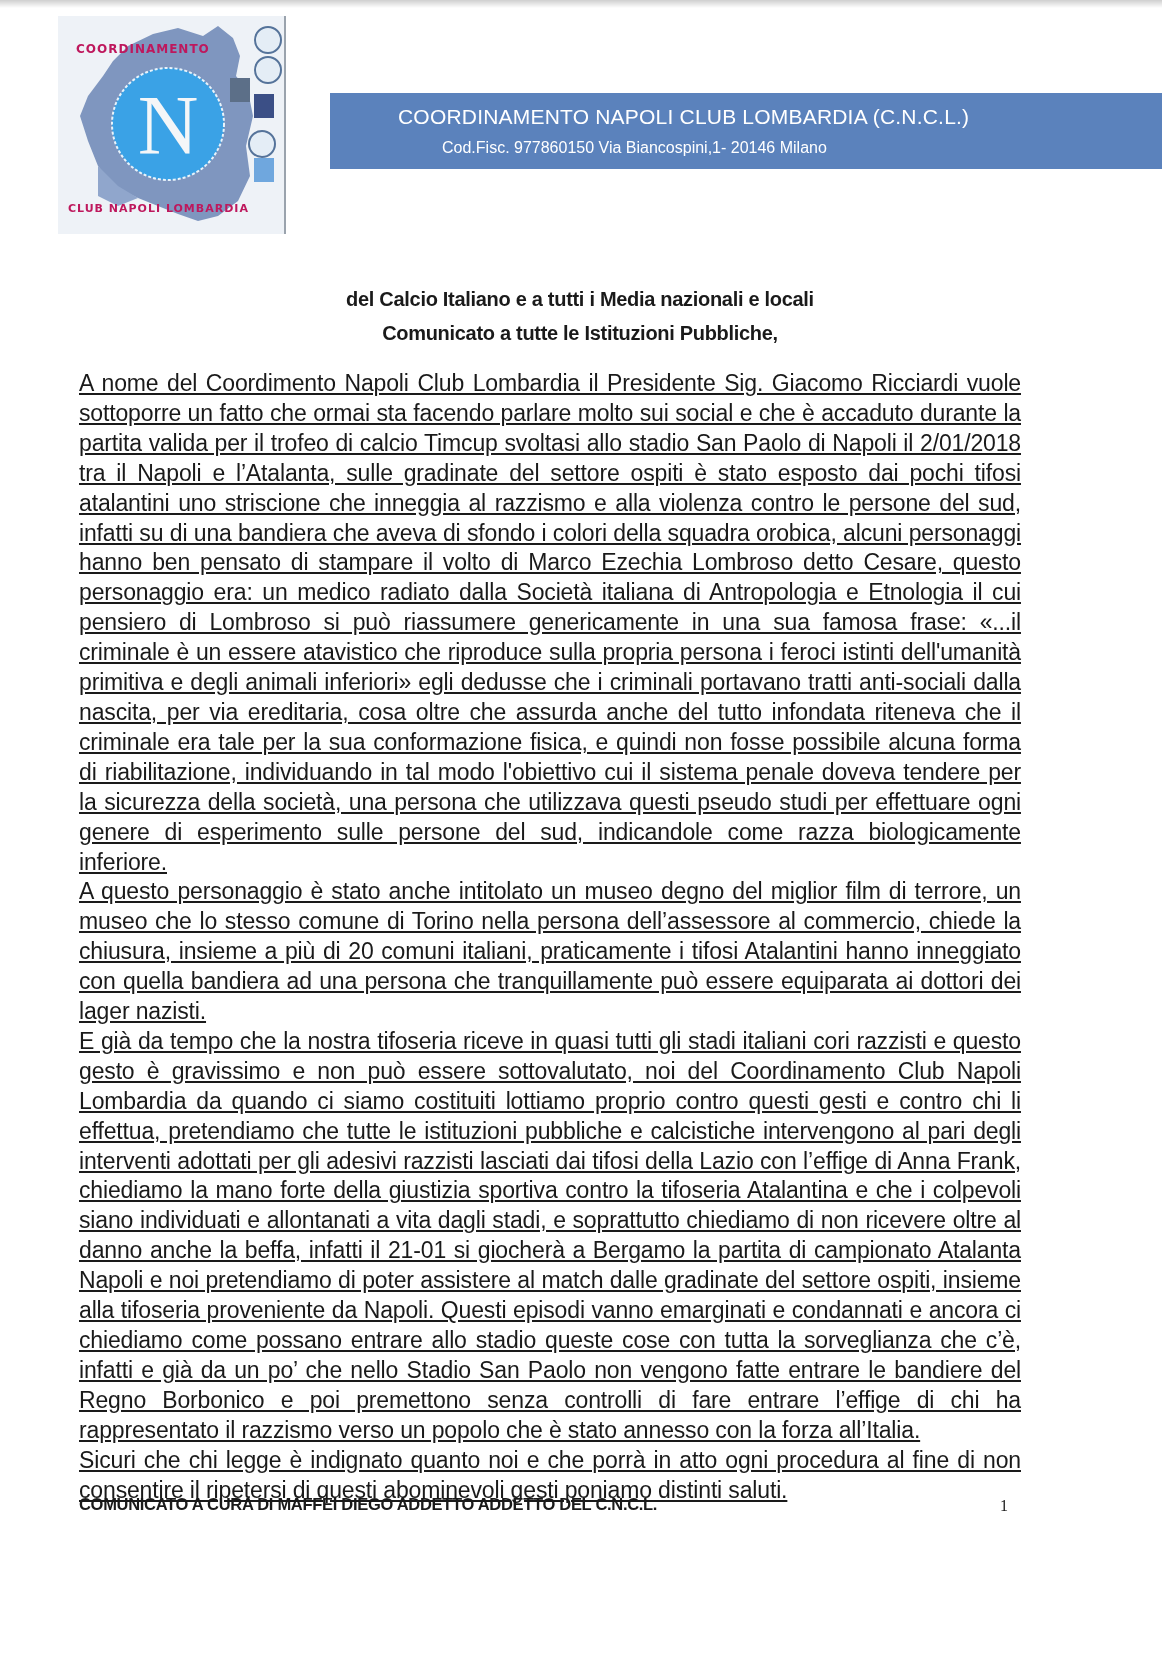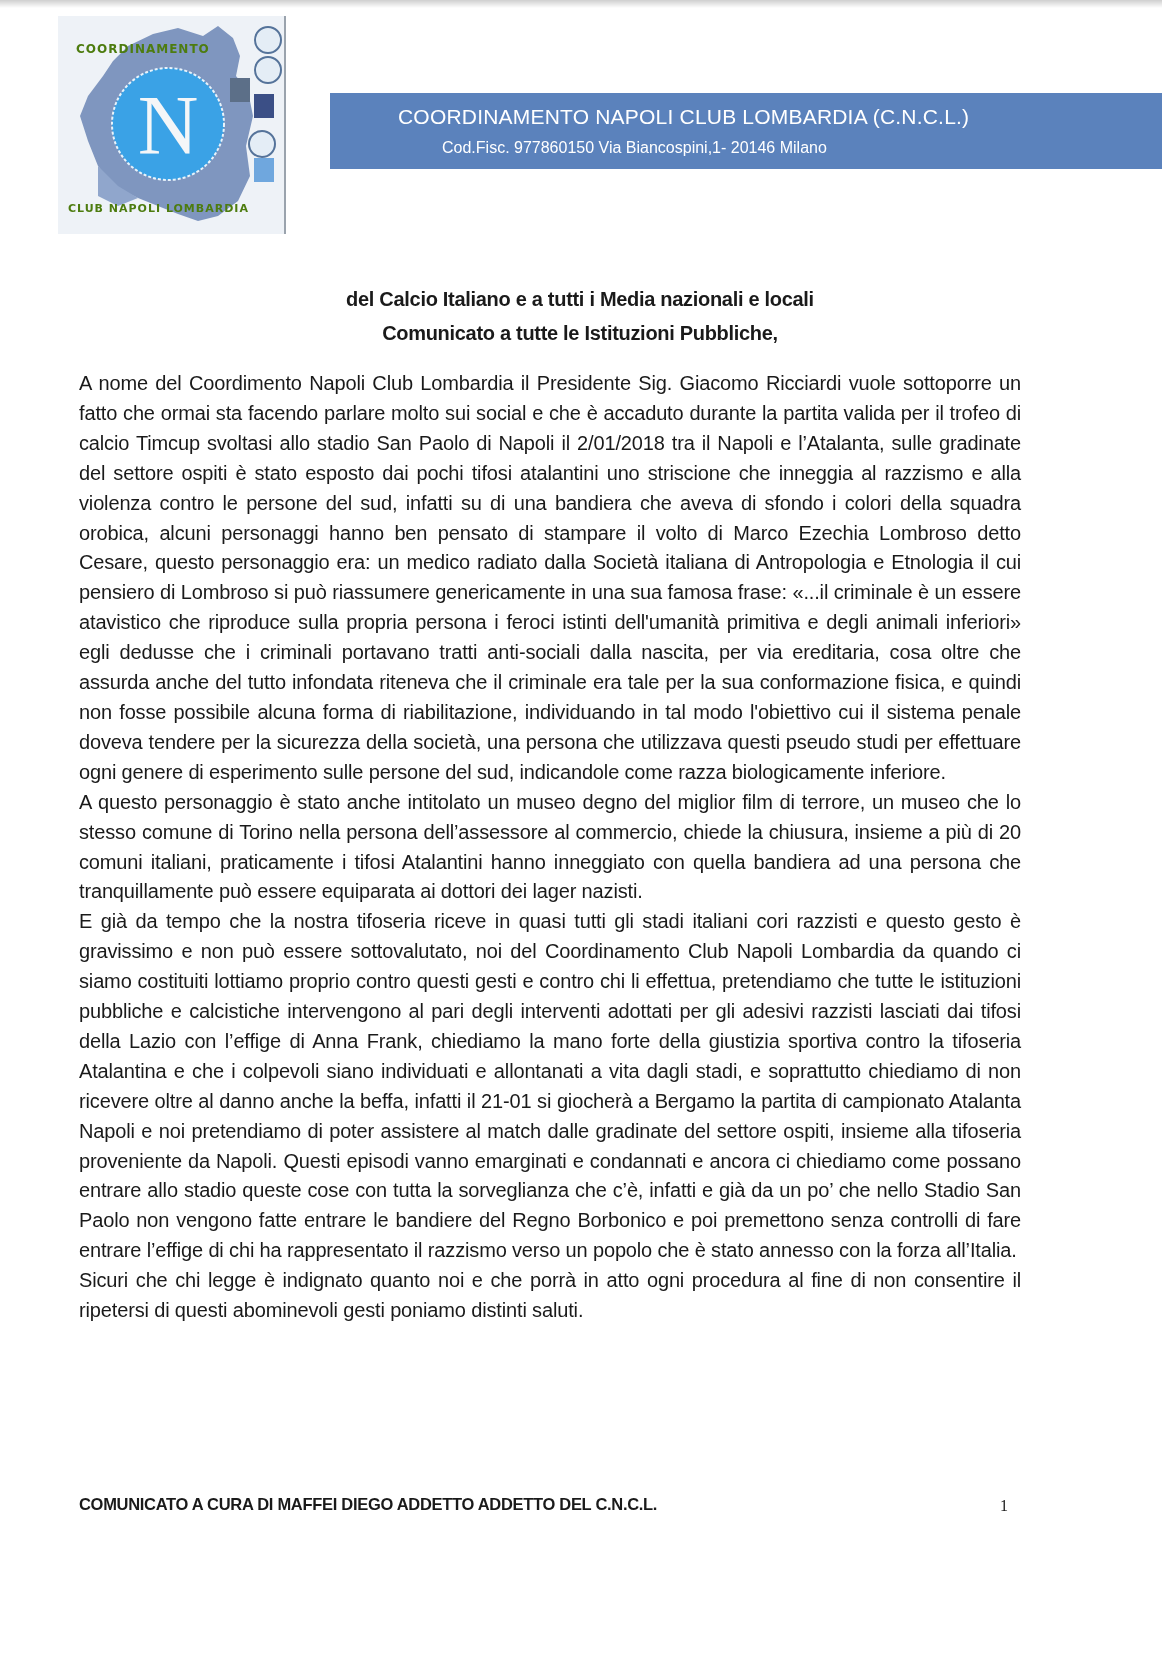--- a/index.html
+++ b/index.html
@@ -16,21 +16,21 @@
     }
     
     .logo {
       position: absolute; left: 58px; top: 16px; width: 226px; height: 218px;
       background: #eef2f7;
       border-right: 2px solid #9aa3ad;
     }
     .logo svg { position: absolute; left: 0; top: 0; }
     .logo-text-top, .logo-text-bottom {
       position: absolute; font-family: "DejaVu Sans", sans-serif; font-weight: bold;
-      color: #4d7c0f; letter-spacing: 1px; white-space: nowrap;
+      color: #be185d; letter-spacing: 1px; white-space: nowrap;
     }
     .logo-text-top { left: 18px; top: 26px; font-size: 12px; }
     .logo-text-bottom { left: 10px; top: 186px; font-size: 11px; }
     .logo-badge {
       position: absolute; width: 24px; height: 24px; border-radius: 50%;
       border: 2px solid #55739a; background: #e4edf6;
     }
     .logo-sq { position: absolute; width: 20px; height: 24px; }
 
     
@@ -49,22 +49,23 @@
     
     .headline {
       position: absolute; left: 80px; top: 282px; width: 1000px;
       text-align: center; font-weight: bold; font-size: 20px; line-height: 34px;
       letter-spacing: -0.3px;
     }
 
     
     .body-text {
       position: absolute; left: 79px; top: 369px; width: 942px;
-      font-size: 20px; line-height: 29.9px; text-align: justify;
+      font-size: 23px; line-height: 29.9px; text-align: justify;
       letter-spacing: -0.15px;
+      text-decoration: underline;
     }
     .body-text p { margin: 0; }
     .body-text p::after { content: ""; display: inline-block; width: 100%; height: 0; }
     .body-text p.last-line-left::after { content: none; }
 
     .signature {
       position: absolute; left: 79px; top: 1495px; font-weight: bold; font-size: 16.5px;
       letter-spacing: -0.3px; white-space: nowrap;
     }
     .page-number {

